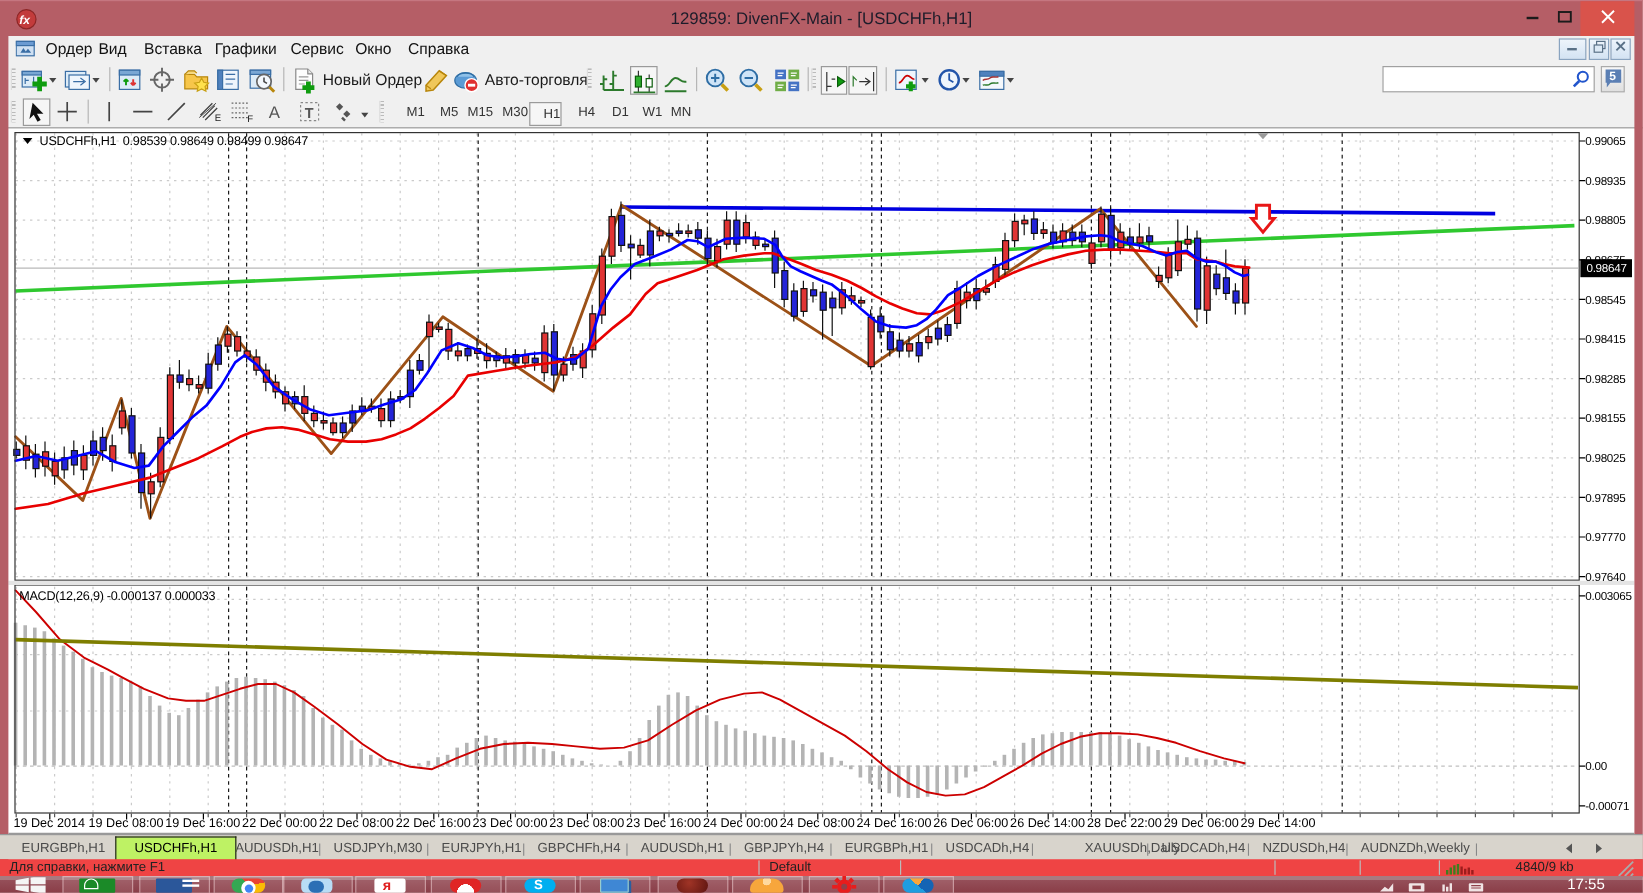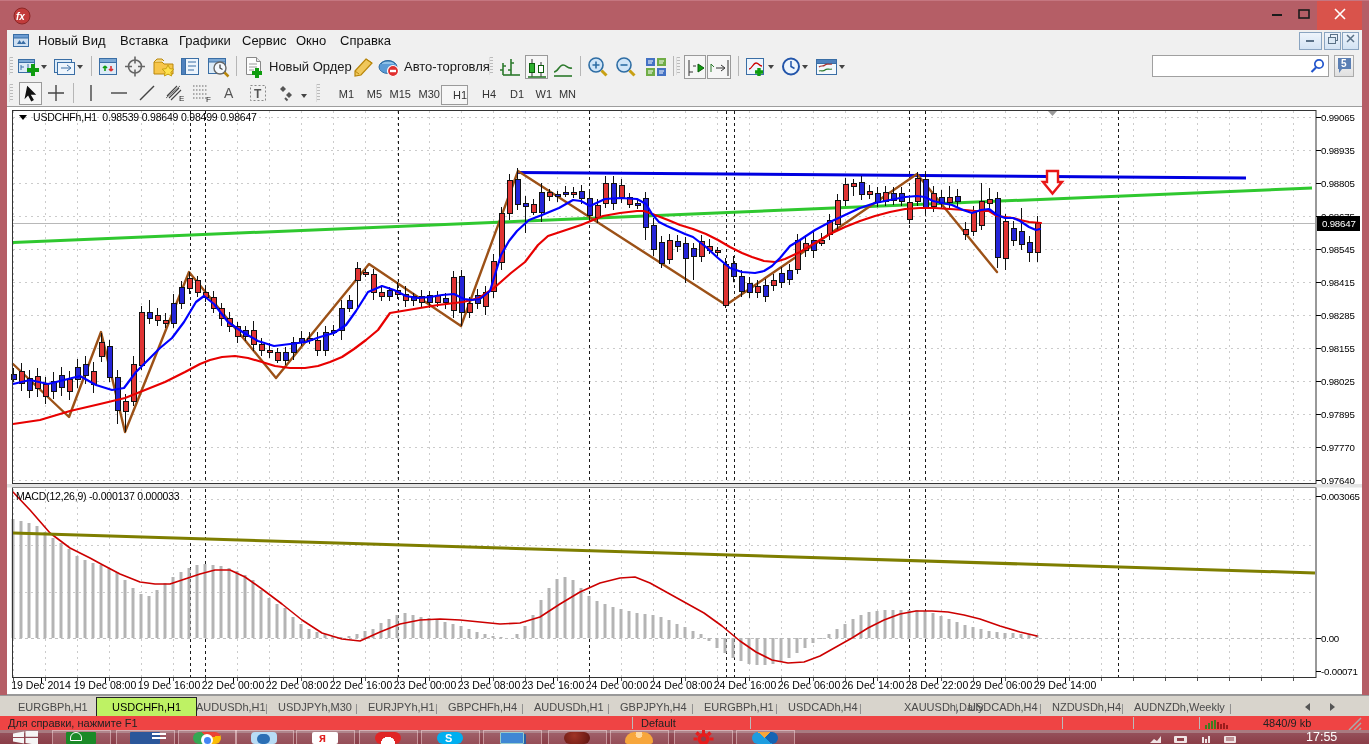--- a/index.html
+++ b/index.html
@@ -508,37 +508,38 @@
 <text x="33" y="121" font-size="10.5">USDCHFh,H1&nbsp;&nbsp;0.98539 0.98649 0.98499 0.98647</text>
 <text x="16" y="500" font-size="10.5">MACD(12,26,9) -0.000137 0.000033</text>
 </g>
 </svg>
 <div id="titlebar">
  <svg style="position:absolute;left:13px;top:6px" width="18" height="18" viewBox="0 0 18 18">
       <circle cx="9" cy="9" r="8" fill="#c23b3b"></circle>
       <circle cx="9" cy="9" r="8" fill="none" stroke="#8c2626"></circle>
       <text x="3" y="13" font-size="10" font-style="italic" font-weight="bold" fill="#fff">fx</text>
     </svg>
+ <div id="title-text">129859: DivenFX-Main - [USDCHFh,H1]</div>
  <div class="wbtn" style="right:77px;width:30px"><svg width="11" height="11">
         <rect x="0" y="5" width="10" height="2" fill="#1b1b1b"></rect>
       </svg></div>
  <div class="wbtn" style="right:50px;width:30px"><svg width="12" height="11">
         <rect x="1" y="1" width="10" height="8" fill="none" stroke="#1b1b1b" stroke-width="1.6"></rect>
       </svg></div>
  <div class="wbtn" id="btn-close" style="right:7px;width:45px"><svg width="12" height="12" viewBox="0 0 12 12">
         <path d="M1 1L11 11M11 1L1 11" stroke="#fff" stroke-width="1.6"></path>
       </svg></div>
 </div>
 <div id="menubar">
  <svg class="abs" style="left:13px;top:3px" width="17" height="16" viewBox="0 0 17 16">
       <rect x="0.5" y="1.5" width="15" height="12" fill="#cfe0f2" stroke="#3a6ea5"></rect>
       <rect x="0.5" y="1.5" width="15" height="3.5" fill="#6b9bd2" stroke="#3a6ea5"></rect>
       <path d="M4 11l2.5-4 2 3 1.8-2.4L13 11z" fill="#3a6ea5"></path>
     </svg>
- <div class="menu-item" style="left:38px">Новый</div>
+ <div class="menu-item" style="left:38px">Ордер</div>
  <div class="menu-item" style="left:82px">Вид</div>
  <div class="menu-item" style="left:120px">Вставка</div>
  <div class="menu-item" style="left:179px">Графики</div>
  <div class="menu-item" style="left:242px">Сервис</div>
  <div class="menu-item" style="left:296px">Окно</div>
  <div class="menu-item" style="left:340px">Справка</div>
  <div class="mdibtn" style="right:47px;top:2px;width:23px"><svg width="11" height="11" viewBox="0 0 11 11">
         <rect x="1" y="7" width="8" height="2" fill="#5a7187"></rect>
       </svg></div>
  <div class="mdibtn" style="right:28px;top:2px;width:17px"><svg width="12" height="12" viewBox="0 0 12 12">

